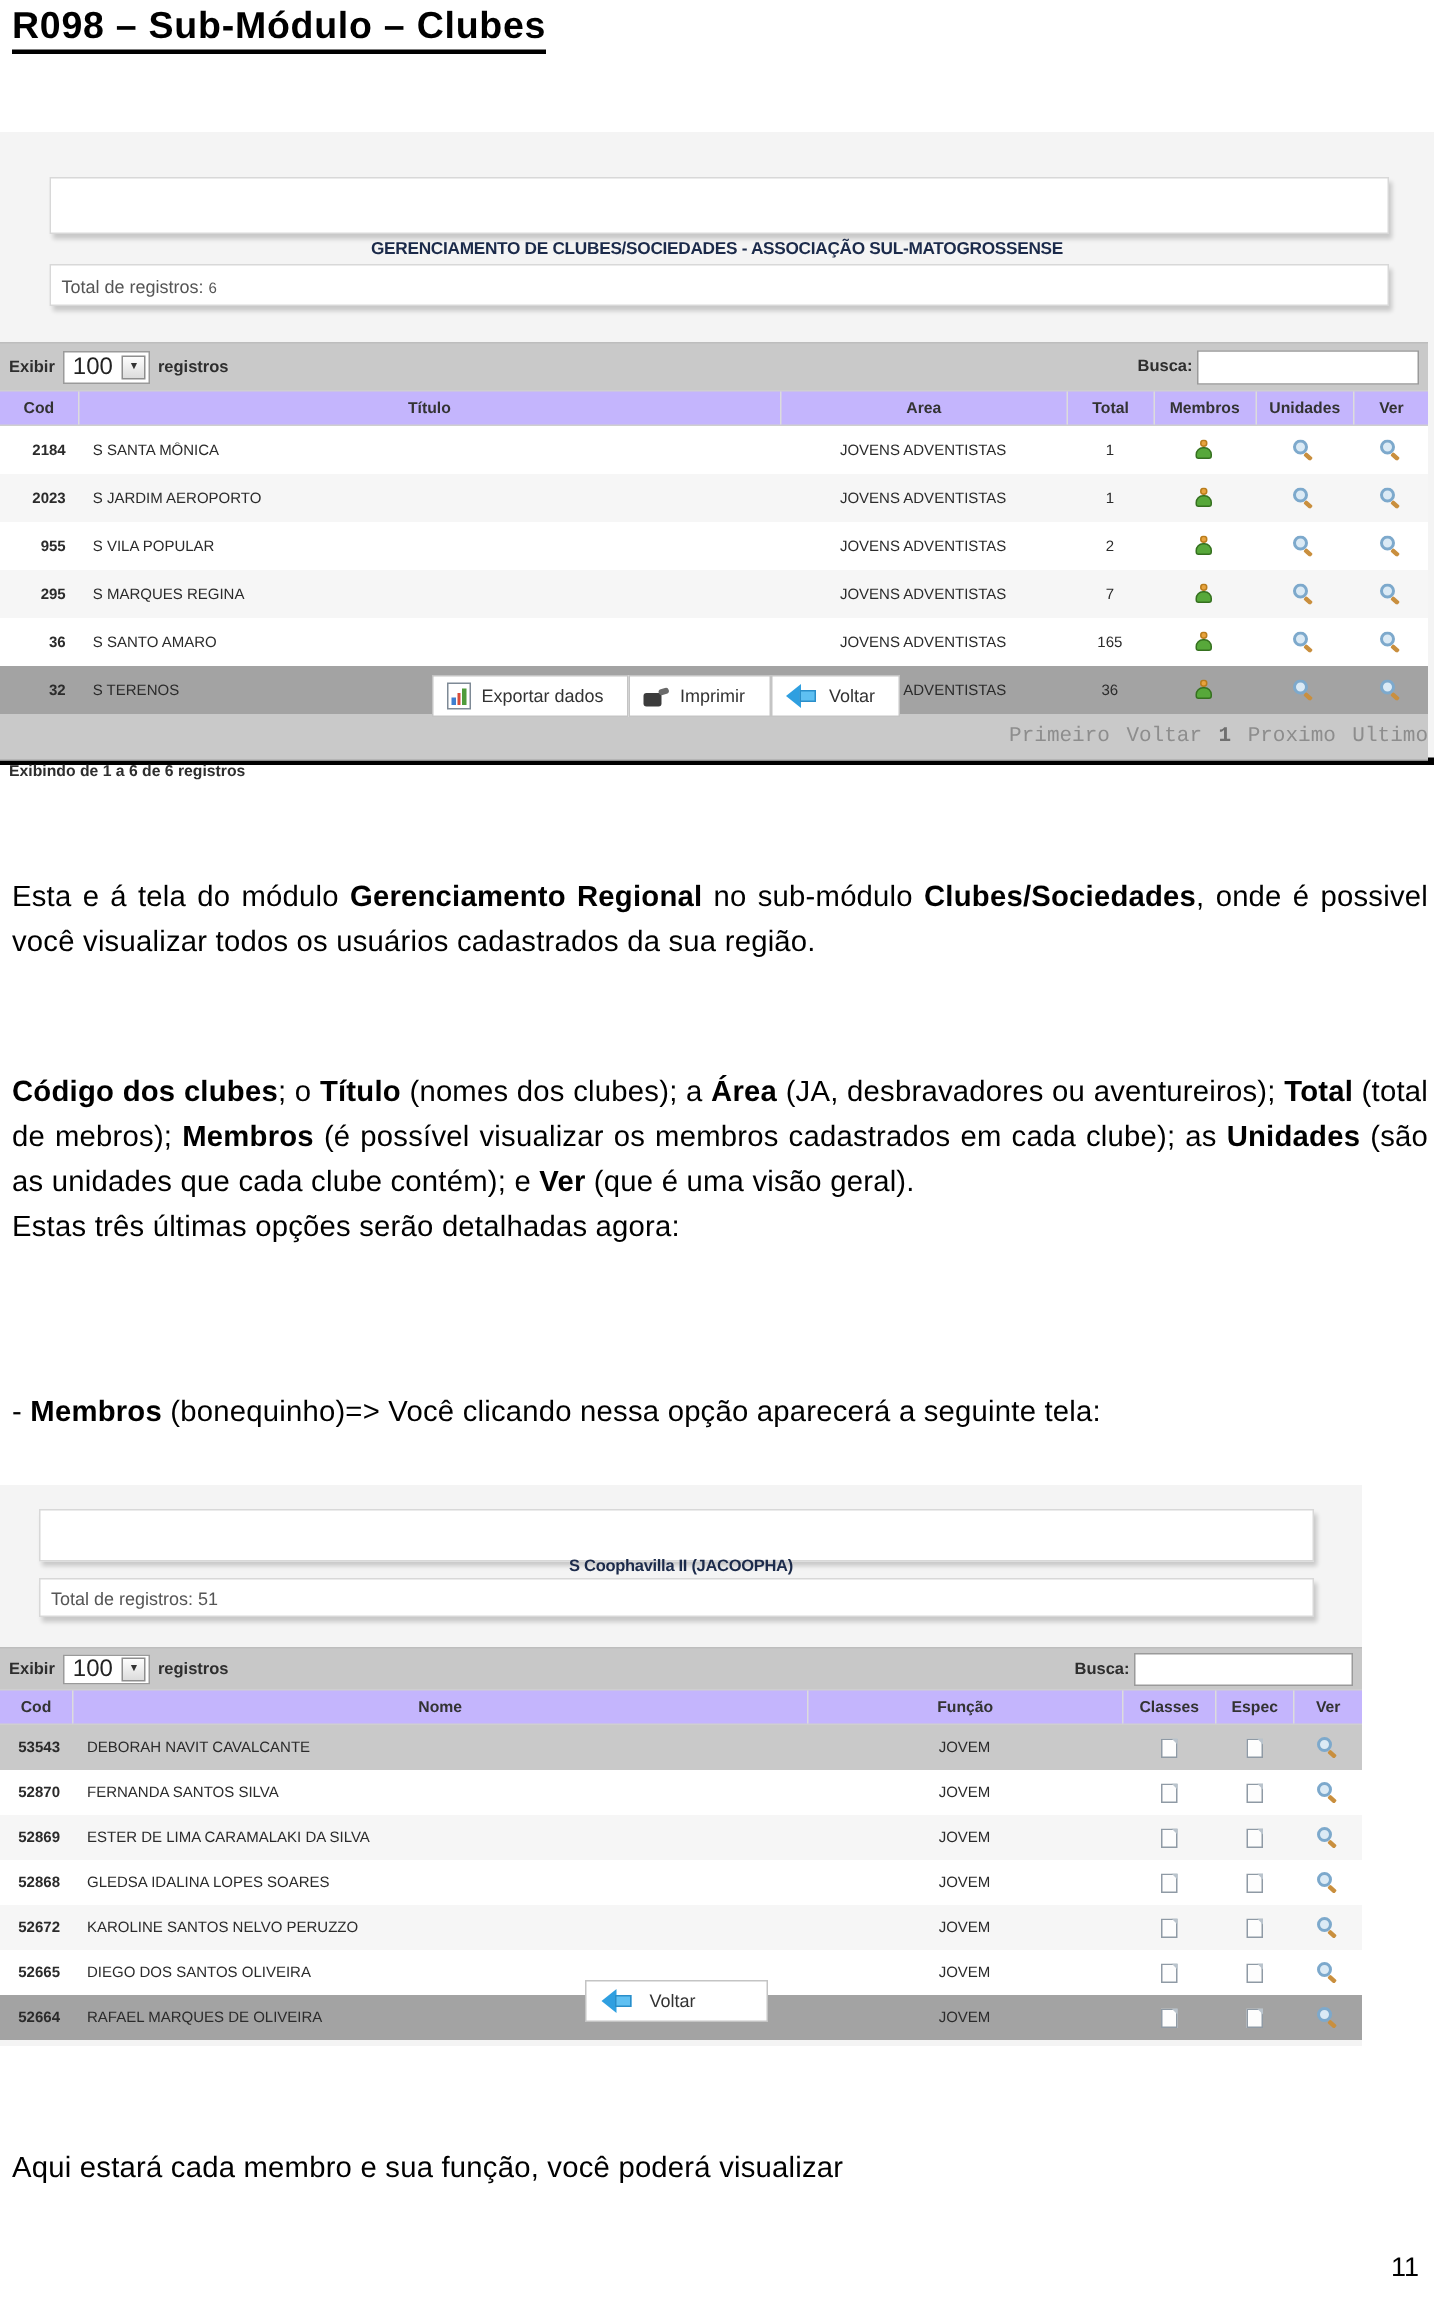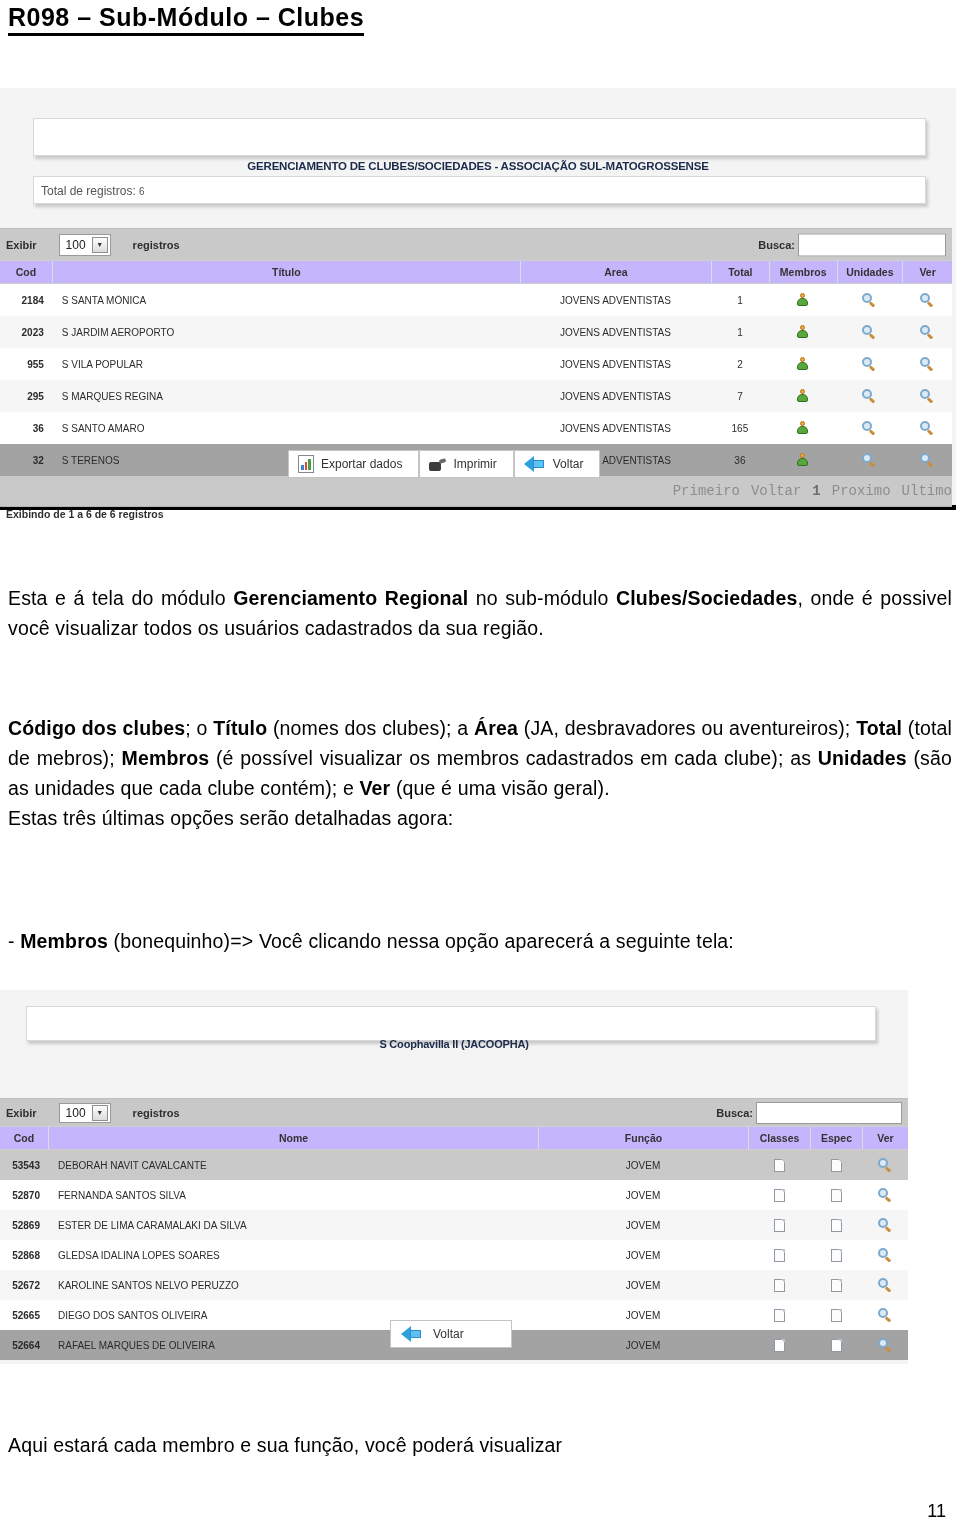--- a/index.html
+++ b/index.html
@@ -114,38 +114,38 @@
     display: flex;
     align-items: center;
     box-sizing: border-box;
   }
   #shot-membros .grid-toolbar { height: 28px; background: #c8c8c8; }
 
   .exibir-block {
     display: flex;
     align-items: center;
     padding-left: 6px;
-    gap: 22px;
+    gap: 5px;
   }
   .tb-label {
     font-size: 11px;
     font-weight: bold;
     color: #2e2e2e;
   }
   .select-box {
     display: inline-flex;
     align-items: center;
     background: #fff;
     border: 1px solid #9a9a9a;
     height: 20px;
     padding: 0 2px 0 6px;
     gap: 6px;
   }
   #shot-membros .select-box { height: 18px; }
-  .select-box .val { font-size: 12px; color: #222; }
+  .select-box .val { font-size: 16px; color: #222; }
   .select-arrow {
     width: 14px; height: 14px;
     border: 1px solid #8e8e8e;
     background: linear-gradient(#fdfdfd,#dcdcdc);
     display: inline-flex;
     align-items: center;
     justify-content: center;
     font-size: 7px;
     color: #333;
     line-height: 1;
@@ -563,20 +563,24 @@
 <div class="para" id="para-3">
   <span>- </span><b>Membros</b><span> (bonequinho)=&gt; Você clicando nessa opção aparecerá a seguinte tela:</span>
 </div>
 
 <div class="shot" id="shot-membros">
 
   <div class="panel-top"></div>
 
   <div class="panel-heading">S Coophavilla II (JACOOPHA)</div>
 
+  <div class="panel-total">
+    <span>Total de registros:</span>
+    <span>51</span>
+  </div>
 
   <div class="grid-wrap">
 
     <div class="grid-toolbar">
       <div class="exibir-block">
         <span class="tb-label">Exibir</span>
         <span class="select-box">
           <span class="val">100</span>
           <span class="select-arrow">▼</span>
         </span>

